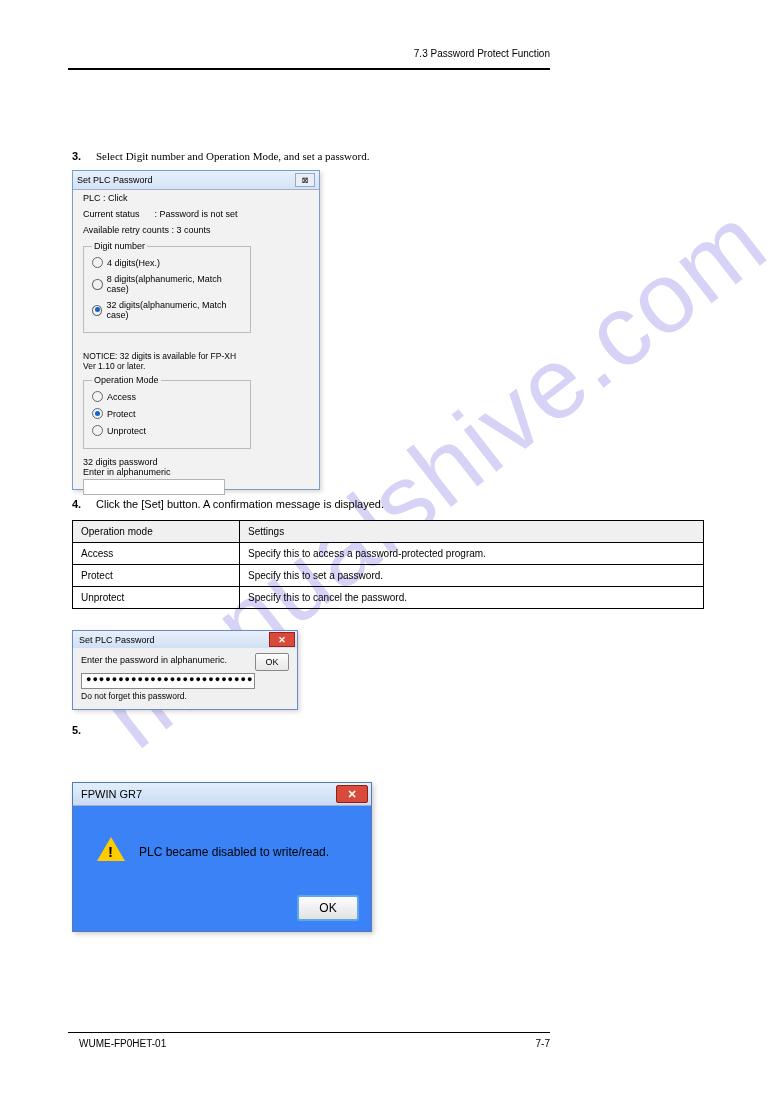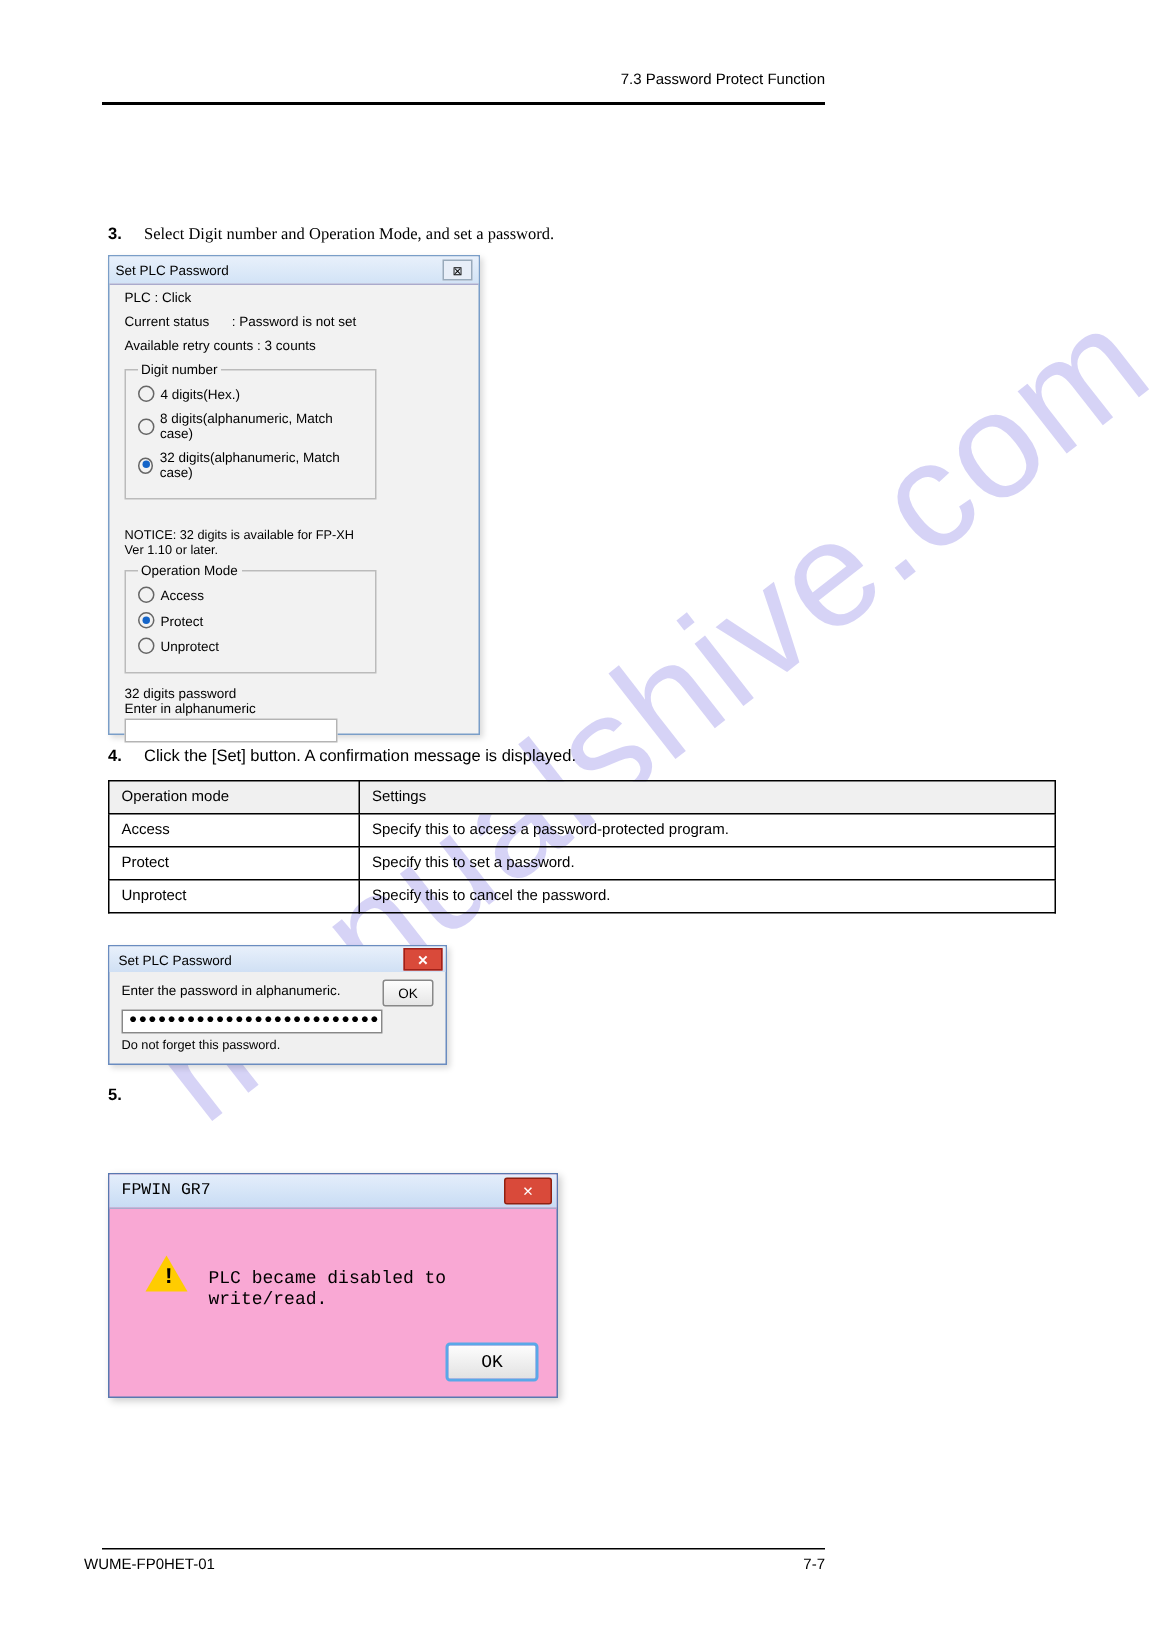--- a/index.html
+++ b/index.html
@@ -205,23 +205,22 @@
   }
   .step5-num { position: absolute; top: 724px; left: 72px; font-size: 11px; font-weight: bold; }
   .step5-text { position: absolute; top: 724px; left: 96px; font-size: 11px; width: 590px; line-height: 1.3; }
   .dlg3 {
     position: absolute;
     top: 782px;
     left: 72px;
     width: 298px;
     height: 148px;
     border: 1px solid #5878b0;
-    background: #f9a8d4;
+    background: #3b82f6;
     box-shadow: 2px 2px 5px rgba(0,0,0,0.2);
-    font-family: Liberation Mono, monospace;
   }
   .dlg3-titlebar {
     height: 22px;
     background: linear-gradient(#e4eefb,#c8dcf4);
     display: flex;
     justify-content: space-between;
     align-items: center;
     padding: 0 3px 0 8px;
     font-size: 11px;
     border-bottom: 1px solid #aac;
@@ -257,21 +256,21 @@
   .footer-rule {
     position: absolute;
     bottom: 60px;
     left: 68px;
     right: 66px;
     border-top: 1px solid #000;
   }
   .footer-left {
     position: absolute;
     bottom: 44px;
-    left: 56px;
+    left: 79px;
     font-size: 10px;
   }
   .footer-right {
     position: absolute;
     bottom: 44px;
     right: 66px;
     font-size: 10px;
   }
 </style>
 </head>

